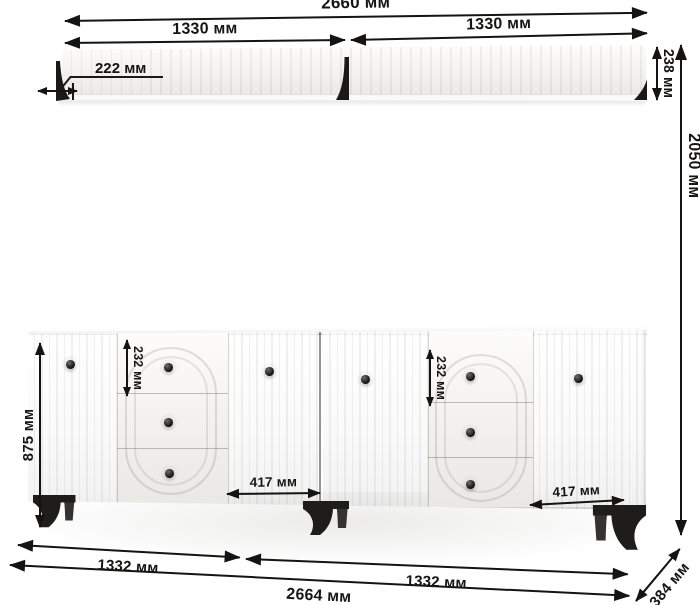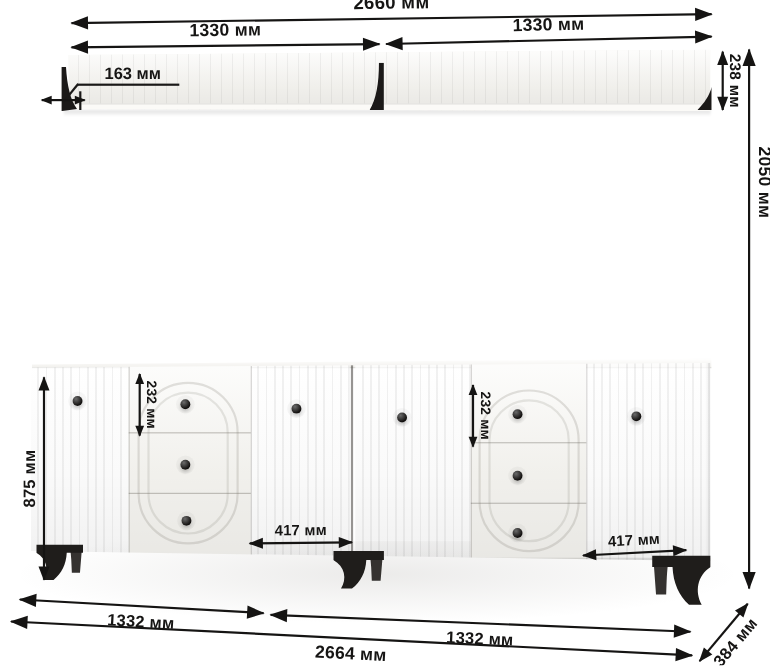--- a/index.html
+++ b/index.html
@@ -124,21 +124,21 @@
     <span class="lb above">1330 мм</span>
   </div>
 
   <div class="dim md" style="left:657px; top:47px; width:53px; transform:rotate(90deg); font-size:14px;">
     <span class="a l"></span>
     <span class="ln"></span>
     <span class="a r"></span>
     <span class="lb above">238 мм</span>
   </div>
 
-  <div class="lead-label" style="left:95px; top:59px; font-size:15px;">163 мм</div>
+  <div class="lead-label" style="left:95px; top:59px; font-size:15px;">222 мм</div>
   <div class="lead" style="left:70px; top:76px; width:93px; height:1.6px;"></div>
   <div class="lead" style="left:57px; top:92px; width:21px; height:1.6px; transform:rotate(-51deg);"></div>
   <div class="lead" style="left:72px; top:83px; width:1.6px; height:17px;"></div>
   <div class="dim sm" style="left:38px; top:91px; width:39px;">
     <span class="a l"></span>
     <span class="ln"></span>
     <span class="a r"></span>
   </div>
 
   <div class="floor-shadow"></div>

